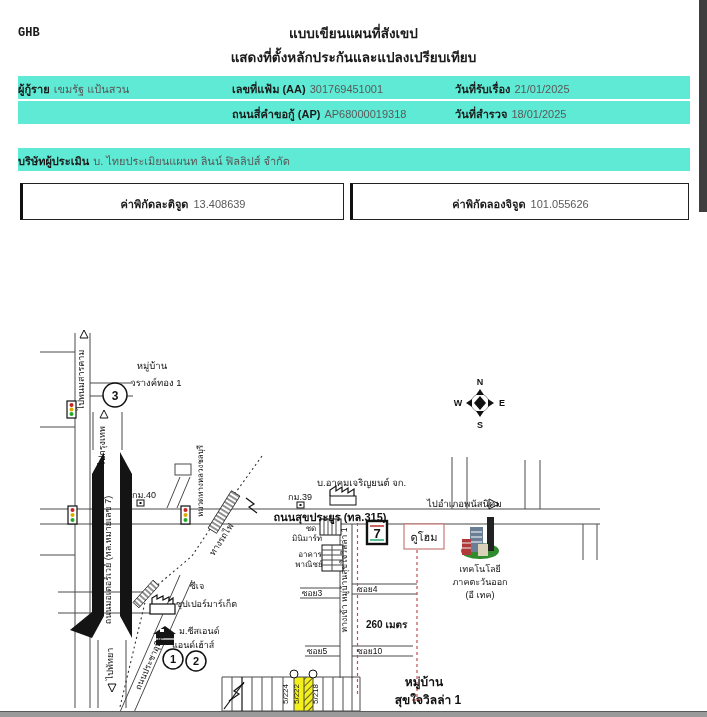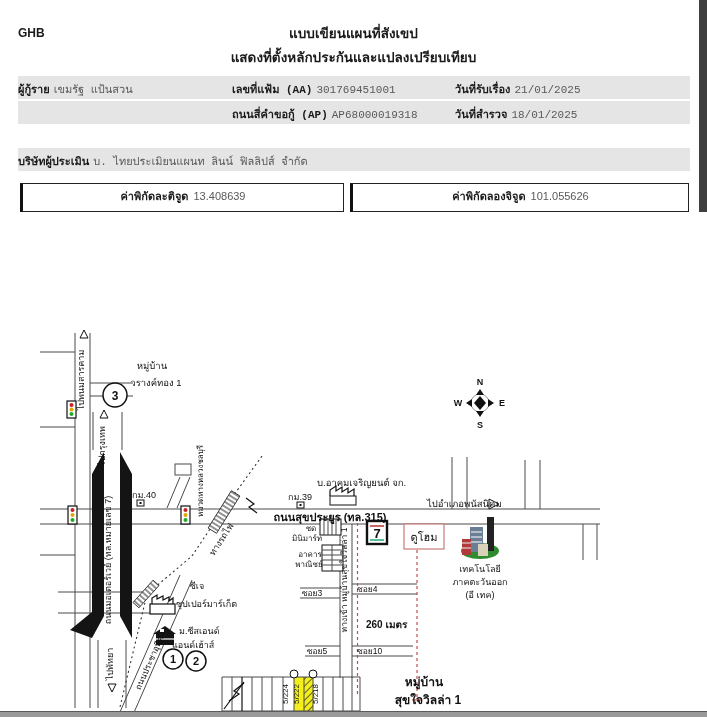--- a/index.html
+++ b/index.html
@@ -1,26 +1,26 @@
 <!DOCTYPE html>
 <html><head>
 <meta charset="utf-8">
 <style>
   html,body{margin:0;padding:0;background:#fff;}
   #page{position:relative;width:707px;height:717px;background:#fff;overflow:hidden;
         font-family:"Liberation Sans","DejaVu Sans",sans-serif;color:#1a1a1a;}
   .abs{position:absolute;}
-  .logo{left:18px;top:26px;font-weight:bold;font-size:12px;}
+  .logo{left:18px;top:26px;font-weight:bold;font-size:12px;font-family:Liberation Mono, monospace;}
   .title{left:0;width:707px;text-align:center;font-weight:bold;font-size:13.5px;}
-  .formrow{left:18px;width:672px;background:#e5e5e5;font-family:Liberation Mono, monospace;}
+  .formrow{left:18px;width:672px;background:#5eead4;}
   .cell{position:absolute;top:4px;white-space:nowrap;font-size:11px;}
   .cell b{font-size:11px;margin-right:4px;}
   .val{color:#595959;}
   .coordbox{top:183px;height:24px;border:1px solid #222;border-left:3px solid #111;
-            text-align:center;font-size:11px;padding-top:3px;background:#fff;}
+            text-align:center;font-size:11px;padding-top:11px;background:#fff;}
   .coordbox b{margin-right:5px;}
   .scrollstrip{left:699px;top:0;width:8px;height:212px;background:#3f3f3f;}
   .botbar{left:0;top:711px;width:707px;height:6px;background:#9a9a9a;border-top:1px solid #5a5a5a;}
   svg{position:absolute;left:0;top:0;}
   svg text{fill:#111;font-family:"Liberation Sans","DejaVu Sans",sans-serif;}
   .rl{stroke:#4a4a4a;stroke-width:1;fill:none;}
   .rlx{stroke:#111;stroke-width:1.2;fill:none;}
   .blk{fill:#141414;stroke:none;}
   .t8{font-size:8px;}.t85{font-size:8.5px;}.t9{font-size:9px;}.t95{font-size:9.5px;}
   .t10{font-size:10px;}.t11b{font-size:11px;font-weight:bold;}.t12b{font-size:12px;font-weight:bold;}

